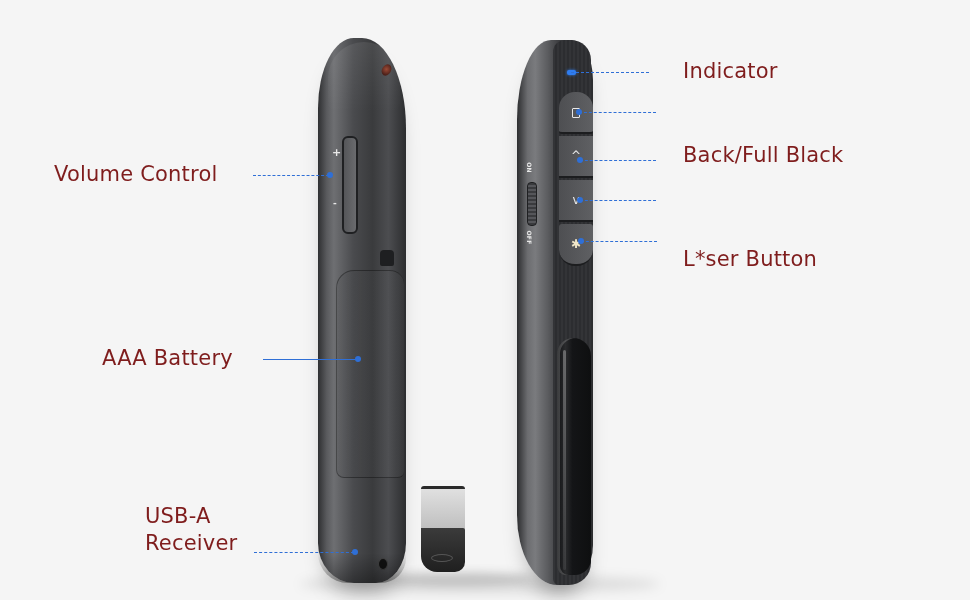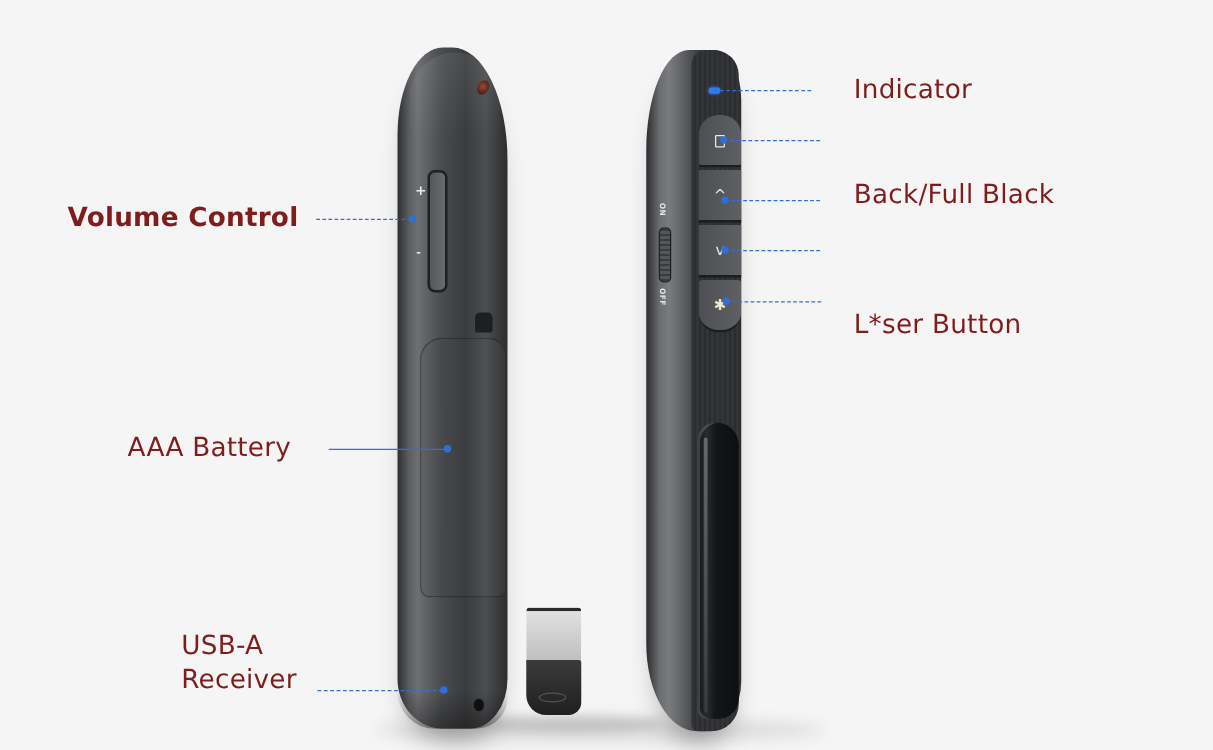--- a/index.html
+++ b/index.html
@@ -200,21 +200,21 @@
     <div class="btn b2"><span class="glyph">^</span></div>
     <div class="btn b3"><span class="glyph">v</span></div>
     <div class="btn b4"><span class="glyph">✱</span></div>
     <div class="switch"></div>
     <span class="sw-label sw-on">ON</span>
     <span class="sw-label sw-off">OFF</span>
     <div class="clip"></div>
     <div class="clip-shine"></div>
   </div>
 
-  <div class="label" style="left:54px; top:164px;font-weight:bold;">Volume Control</div>
+  <div class="label" style="left:54px; top:164px;">Volume Control</div>
   <div class="leader dashed" style="left:253px; top:175px; width:76px;"></div>
   <div class="dot" style="left:327px; top:172px;"></div>
 
   <div class="label" style="left:102px; top:348px;">AAA Battery</div>
   <div class="leader solid" style="left:263px; top:359px; width:94px;"></div>
   <div class="dot" style="left:355px; top:356px;"></div>
 
   <div class="label center" style="left:145px; top:506px; width:100px;">USB-A</div>
   <div class="label center" style="left:145px; top:533px; width:100px;">Receiver</div>
   <div class="leader dashed" style="left:254px; top:552px; width:100px;"></div>

